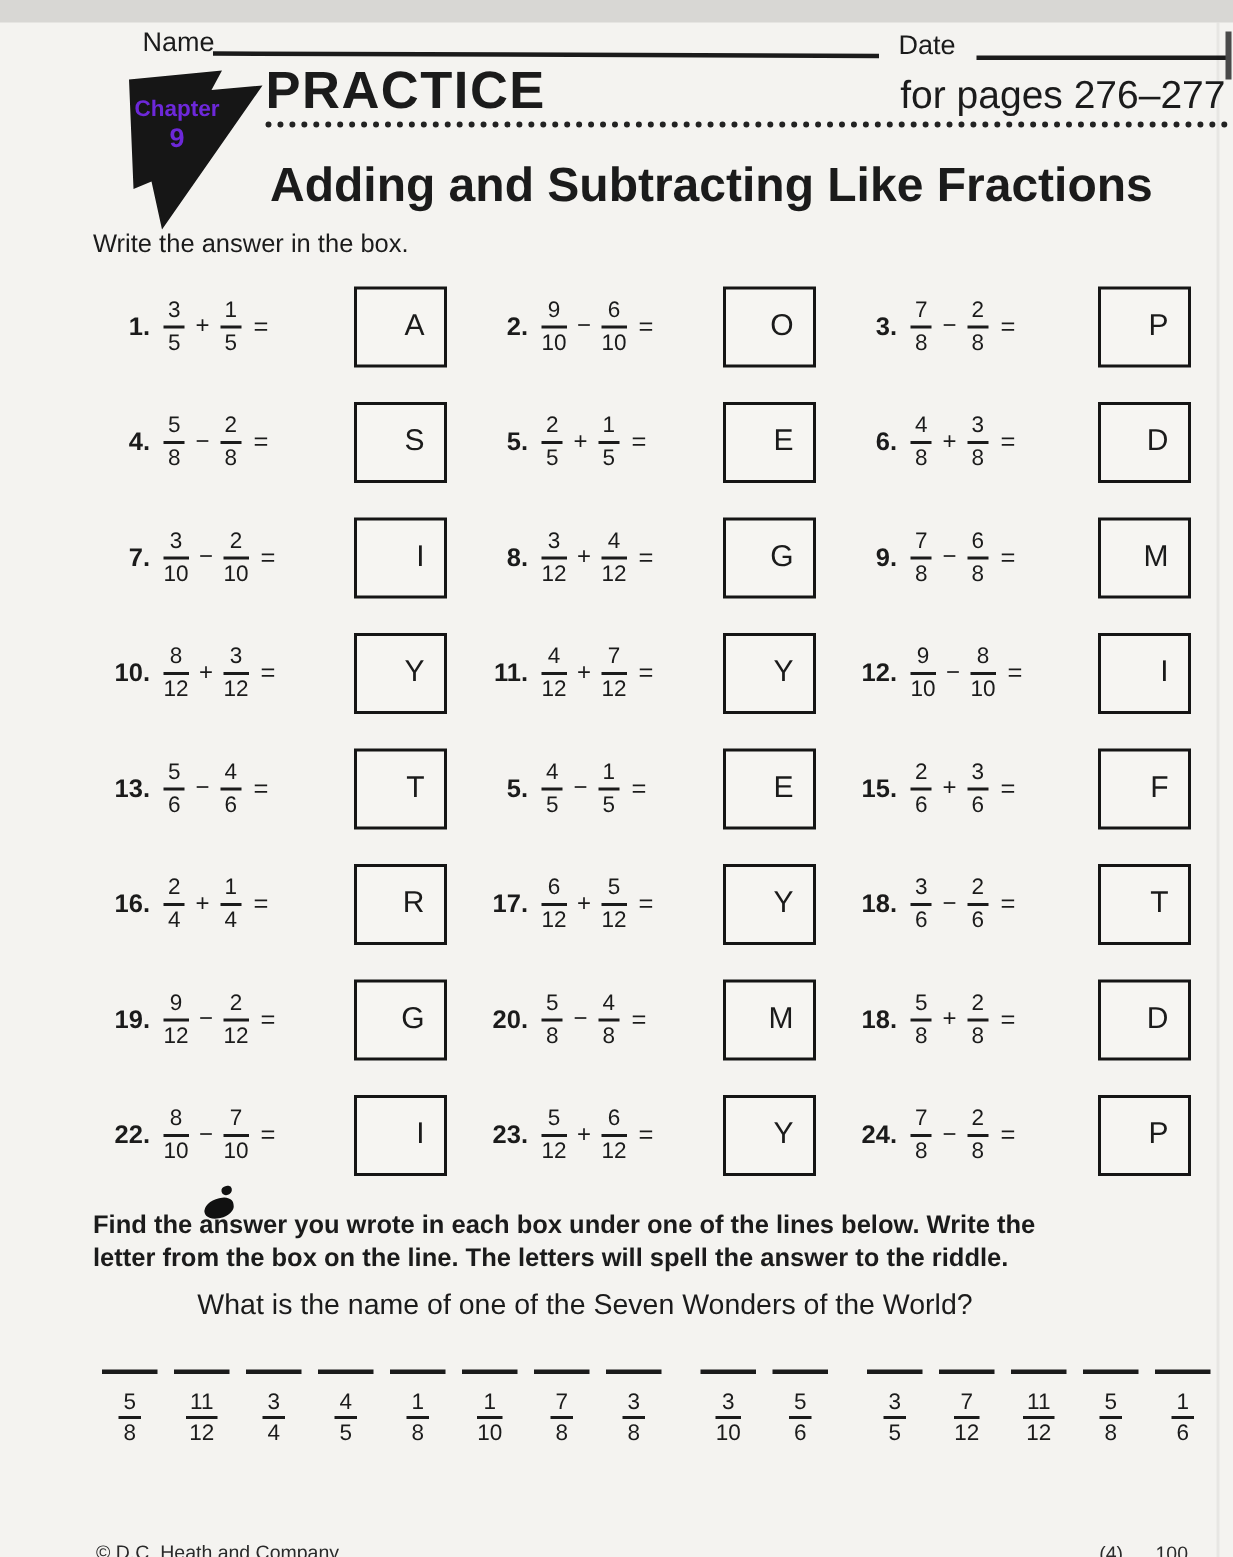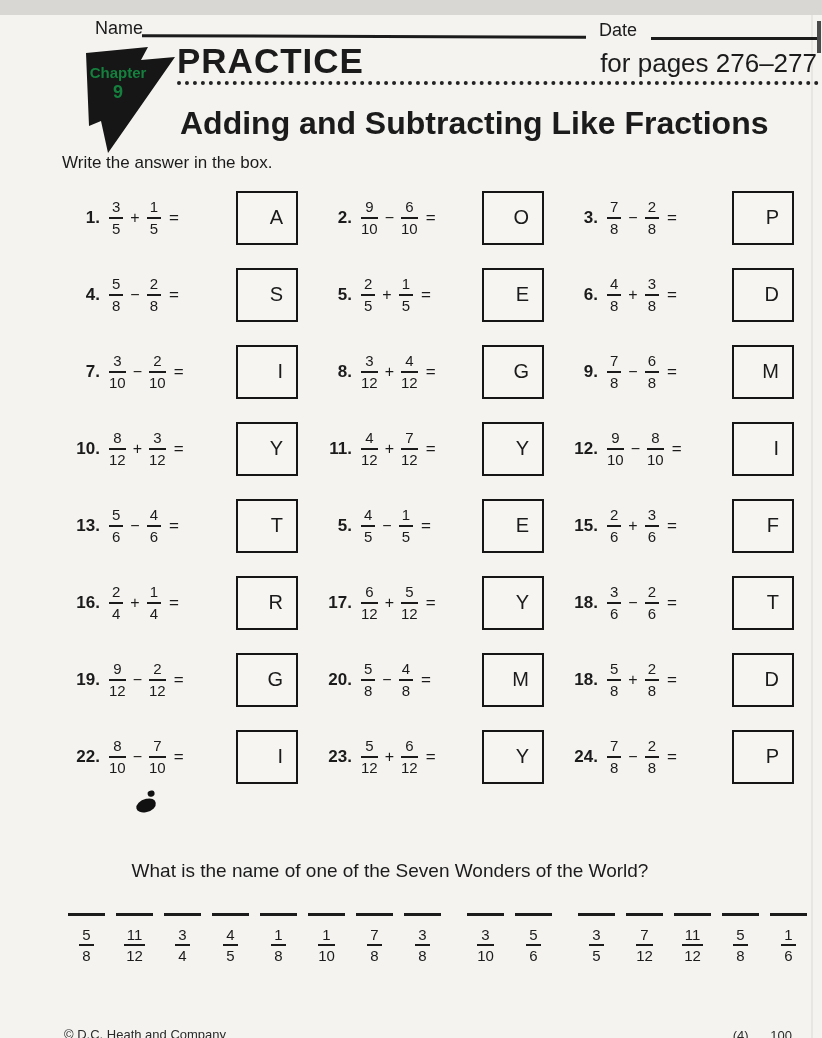--- a/index.html
+++ b/index.html
@@ -13,21 +13,21 @@
     overflow:hidden;
   }
   
   .name-label{position:absolute;left:95px;top:3px;font-size:18px;}
   .name-line{position:absolute;left:142px;top:20px;width:444px;border-bottom:3px solid #1b1b1b;transform:rotate(.2deg);}
   .date-label{position:absolute;left:599px;top:5px;font-size:18px;}
   .date-line{position:absolute;left:651px;top:22px;width:167px;border-bottom:3px solid #1b1b1b;}
   
   .badge{position:absolute;left:84px;top:30px;width:92px;height:110px;}
   .badge svg{position:absolute;left:0;top:0;}
-  .badge-text{position:absolute;left:0;top:19px;width:68px;text-align:center;color:#15803d;font-weight:bold;line-height:1.2;}
+  .badge-text{position:absolute;left:0;top:19px;width:68px;text-align:center;color:#6d28d9;font-weight:bold;line-height:1.2;}
   .badge-word{font-size:15px;}
   .badge-num{font-size:18px;}
   
   .practice{position:absolute;left:177px;top:26px;font-size:35px;font-weight:bold;letter-spacing:1px;}
   .pages{position:absolute;right:5px;top:33px;font-size:26px;}
   .dotted{position:absolute;left:177px;top:66px;width:642px;border-bottom:4px dotted #222;}
   .lesson{position:absolute;left:180px;top:90px;font-size:32px;font-weight:bold;margin:0;}
   .write-instr{position:absolute;left:62px;top:138px;font-size:17px;font-weight:normal;}
   
   .grid{
@@ -480,20 +480,24 @@
           <span class="fn">2</span>
           <span class="fd">8</span>
         </span>
         <span class="eq">=</span>
         <div class="abox">
           <span class="letter">P</span>
         </div>
       </div>
     </div>
 
+  <div class="find-instr" id="find-instr">
+      <div>Find the answer you wrote in each box under one of the lines below. Write the</div>
+      <div>letter from the box on the line. The letters will spell the answer to the riddle.</div>
+    </div>
   <div class="riddle-q">What is the name of one of the Seven Wonders of the World?</div>
 
   <div class="riddle-row" id="riddle">
       <div class="rgroup">
         <div class="ritem"><div class="rblank"></div><span class="rfrac"><span class="fn">5</span><span class="fd">8</span></span></div>
         <div class="ritem"><div class="rblank"></div><span class="rfrac"><span class="fn">11</span><span class="fd">12</span></span></div>
         <div class="ritem"><div class="rblank"></div><span class="rfrac"><span class="fn">3</span><span class="fd">4</span></span></div>
         <div class="ritem"><div class="rblank"></div><span class="rfrac"><span class="fn">4</span><span class="fd">5</span></span></div>
         <div class="ritem"><div class="rblank"></div><span class="rfrac"><span class="fn">1</span><span class="fd">8</span></span></div>
         <div class="ritem"><div class="rblank"></div><span class="rfrac"><span class="fn">1</span><span class="fd">10</span></span></div>

